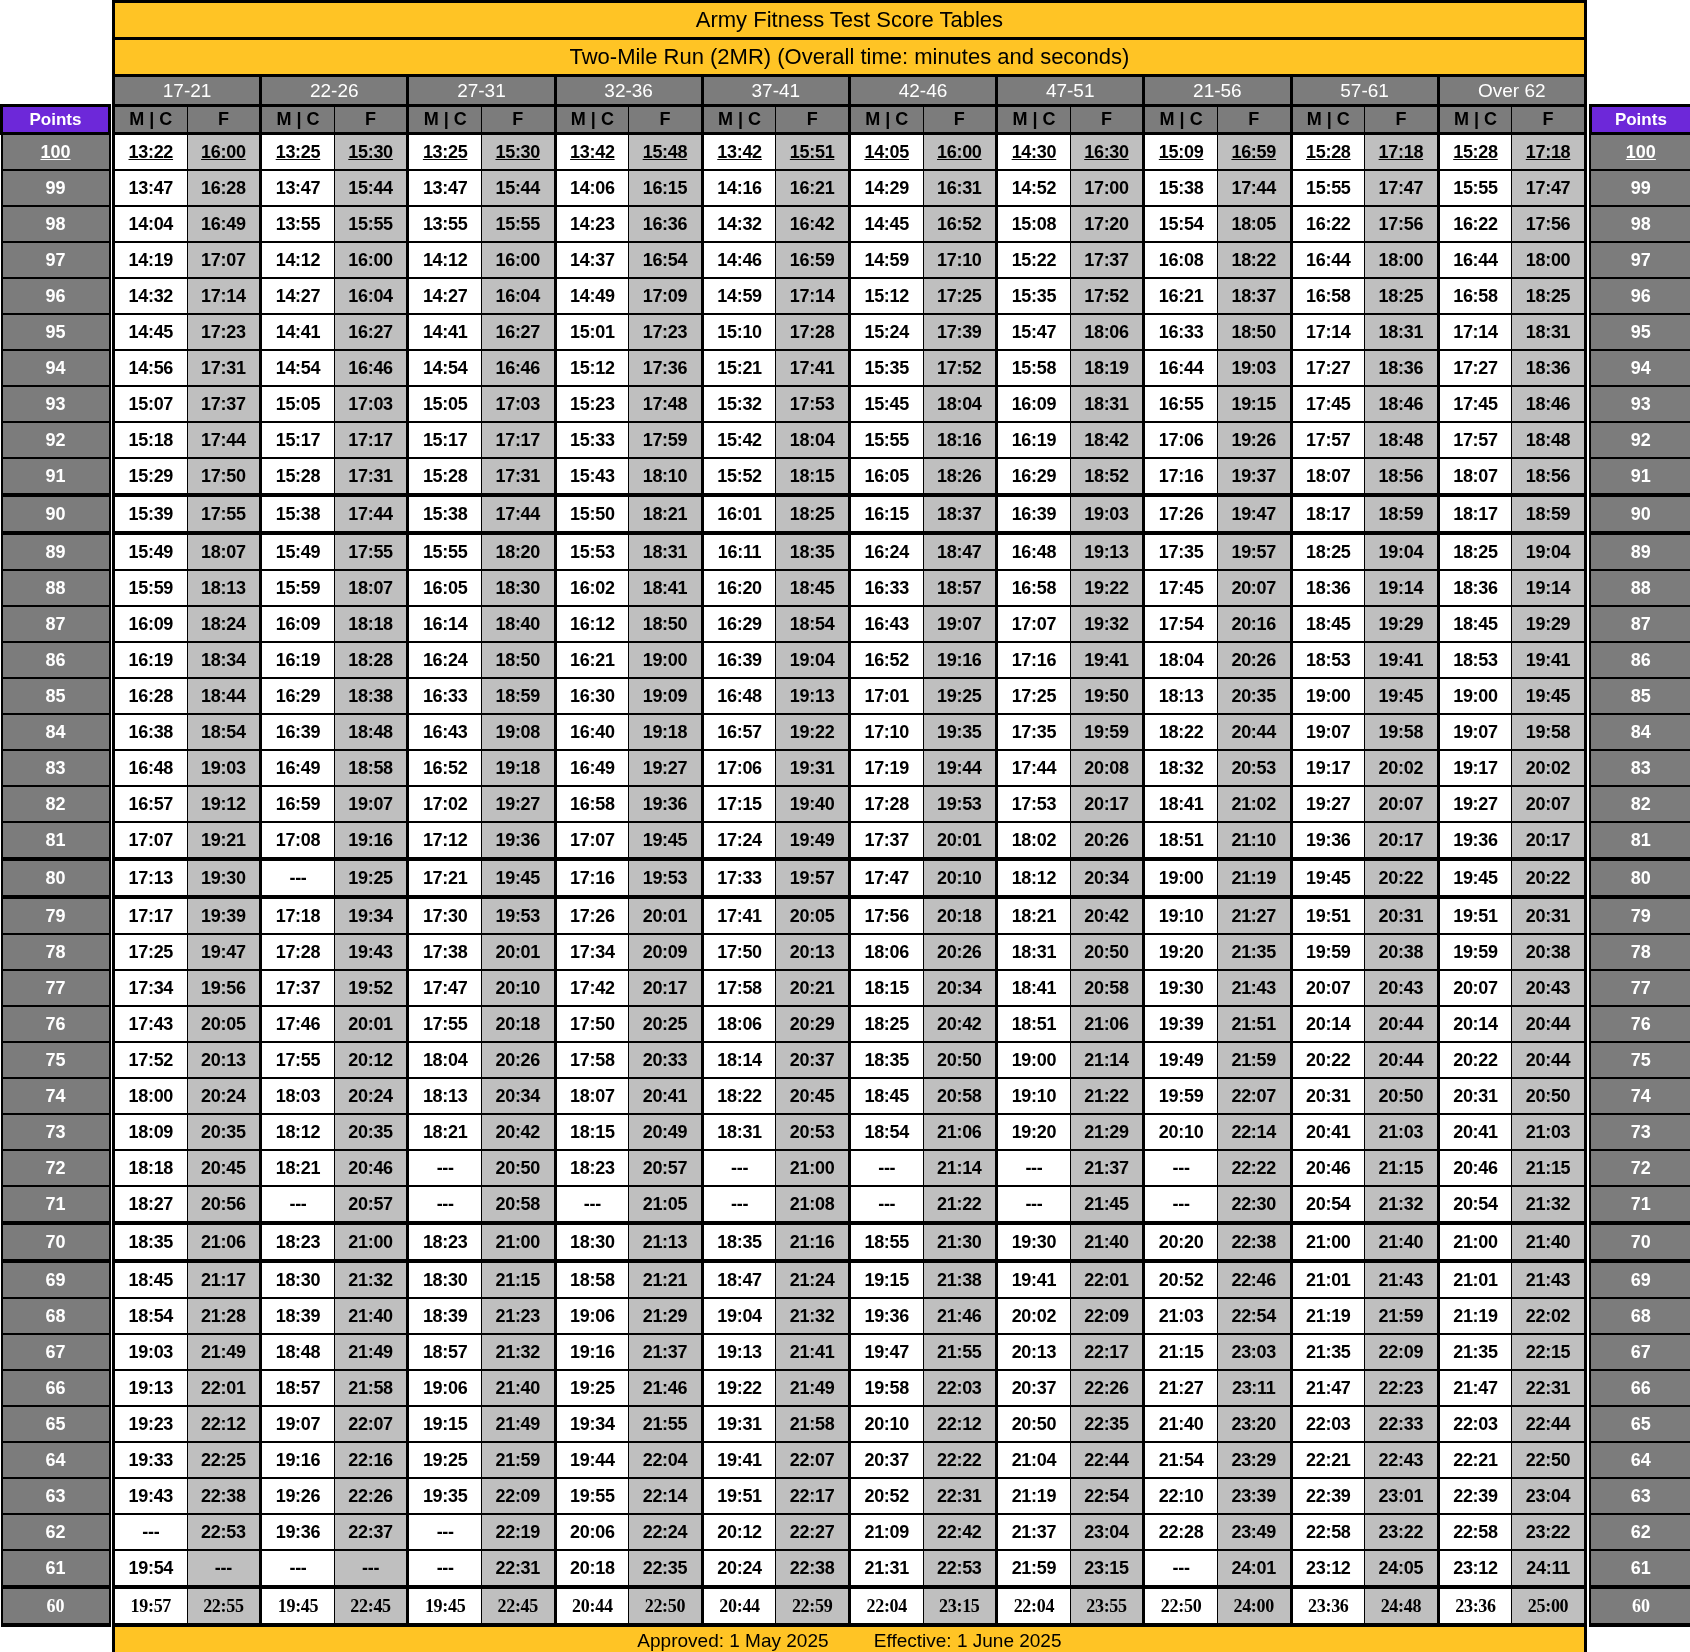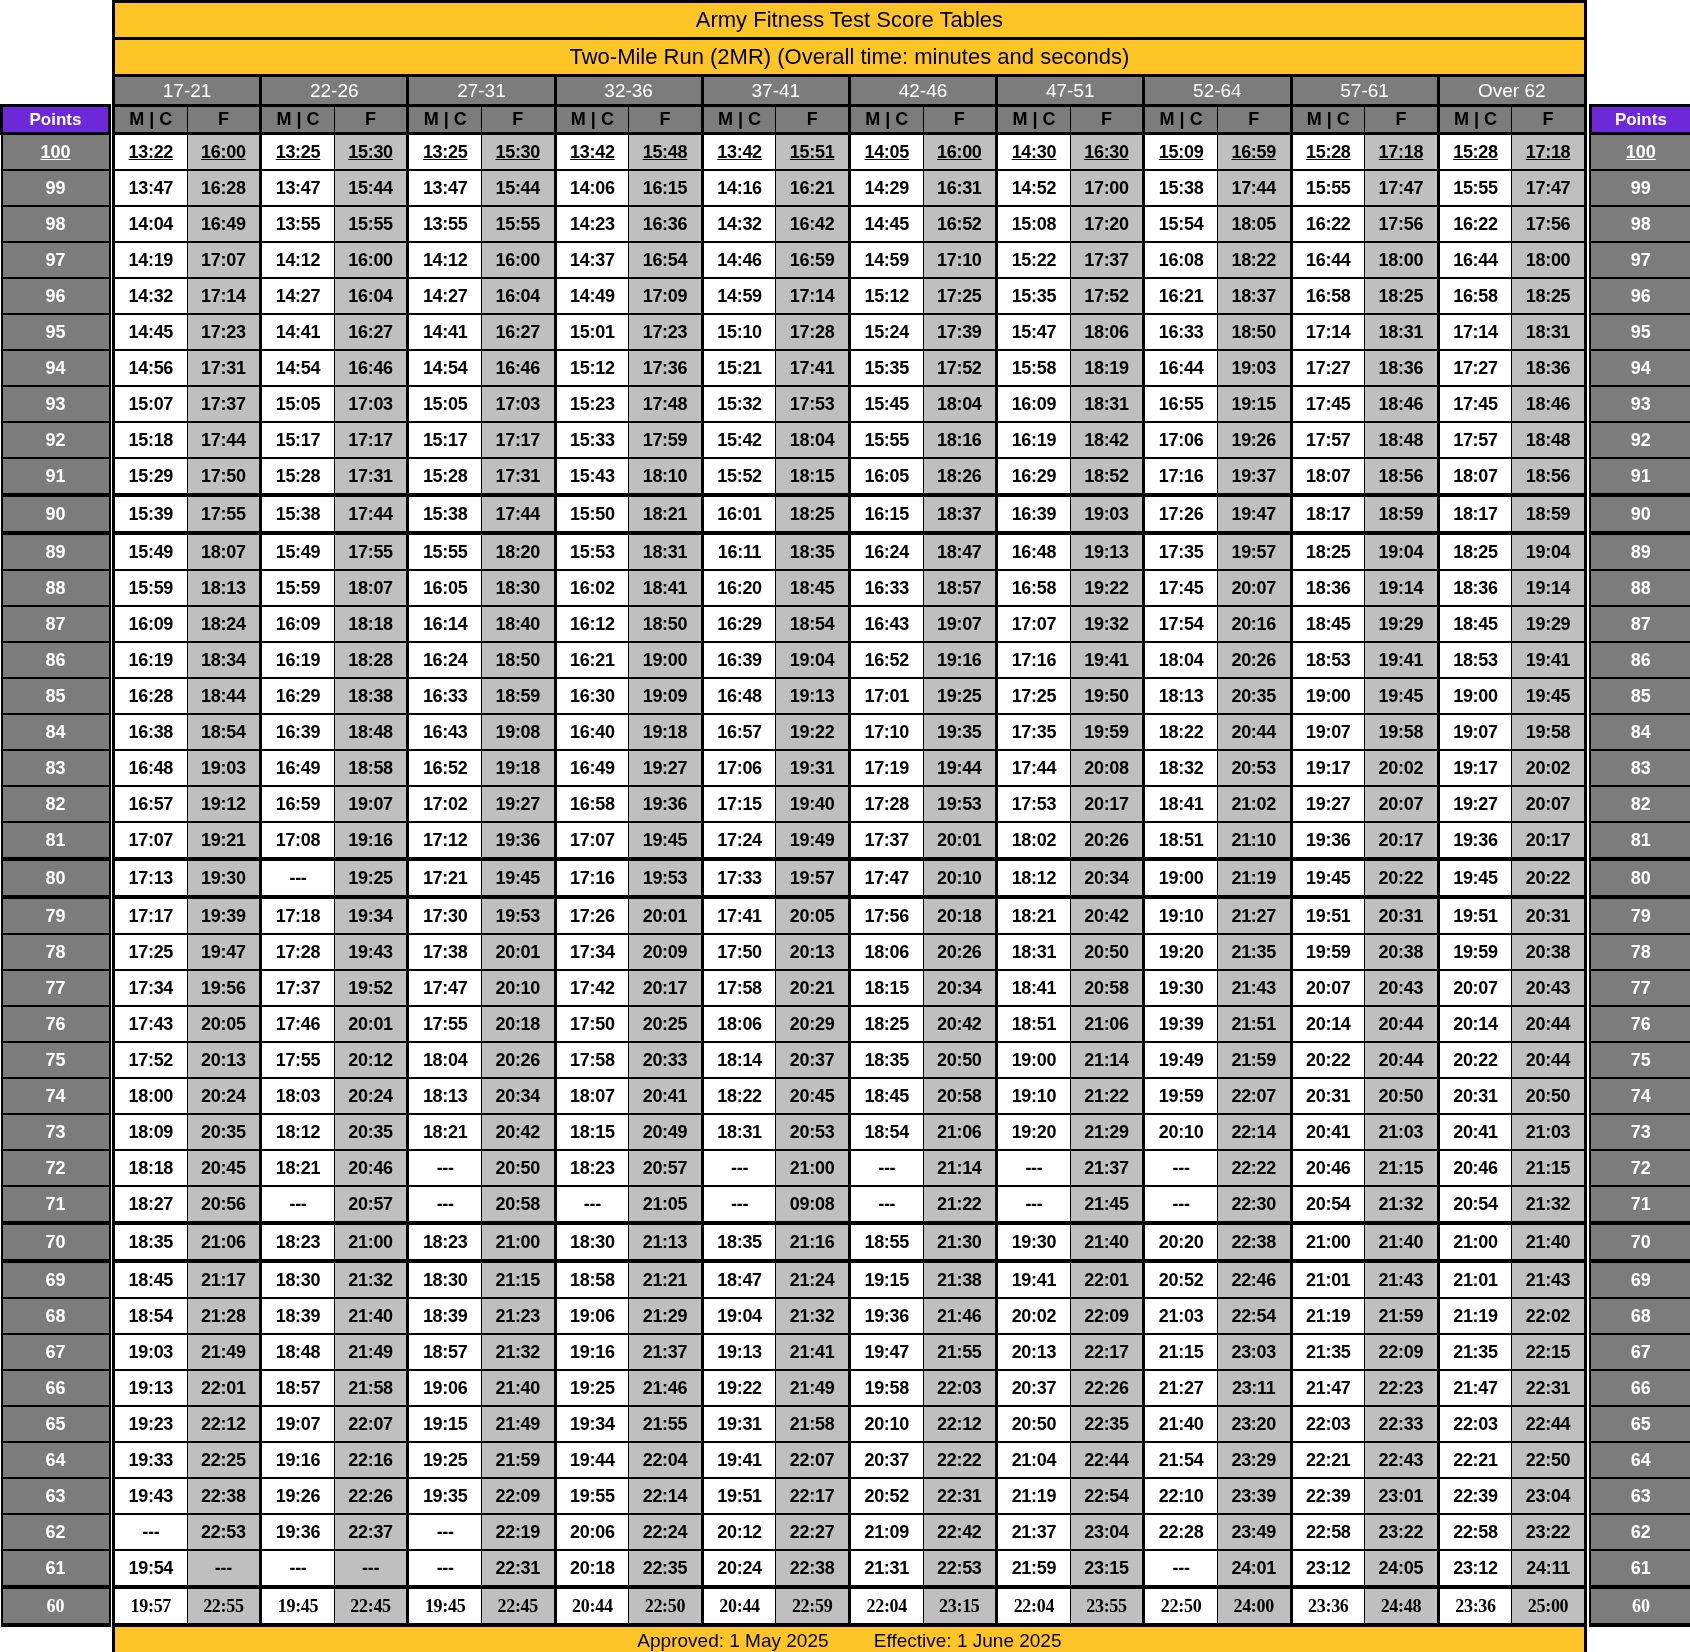--- a/index.html
+++ b/index.html
@@ -144,21 +144,21 @@
     <tr class="age-row">
         <td class="corner"></td>
         <td class="sp"></td>
         <td class="agehead" colspan="2">17-21</td>
         <td class="agehead" colspan="2">22-26</td>
         <td class="agehead" colspan="2">27-31</td>
         <td class="agehead" colspan="2">32-36</td>
         <td class="agehead" colspan="2">37-41</td>
         <td class="agehead" colspan="2">42-46</td>
         <td class="agehead" colspan="2">47-51</td>
-        <td class="agehead" colspan="2">52-64</td>
+        <td class="agehead" colspan="2">21-56</td>
         <td class="agehead" colspan="2">57-61</td>
         <td class="agehead" colspan="2">Over 62</td>
         <td class="sp"></td>
         <td class="corner"></td>
       </tr>
     <tr class="sub-row">
         <td class="pts-head">Points</td>
         <td class="sp"></td>
         <td class="subhead m">M | C</td>
         <td class="subhead f">F</td>
@@ -944,21 +944,21 @@
         <td class="sp"></td>
         <td class="time m">18:27</td>
         <td class="time f">20:56</td>
         <td class="time m">---</td>
         <td class="time f">20:57</td>
         <td class="time m">---</td>
         <td class="time f">20:58</td>
         <td class="time m">---</td>
         <td class="time f">21:05</td>
         <td class="time m">---</td>
-        <td class="time f">09:08</td>
+        <td class="time f">21:08</td>
         <td class="time m">---</td>
         <td class="time f">21:22</td>
         <td class="time m">---</td>
         <td class="time f">21:45</td>
         <td class="time m">---</td>
         <td class="time f">22:30</td>
         <td class="time m">20:54</td>
         <td class="time f">21:32</td>
         <td class="time m">20:54</td>
         <td class="time f">21:32</td>

